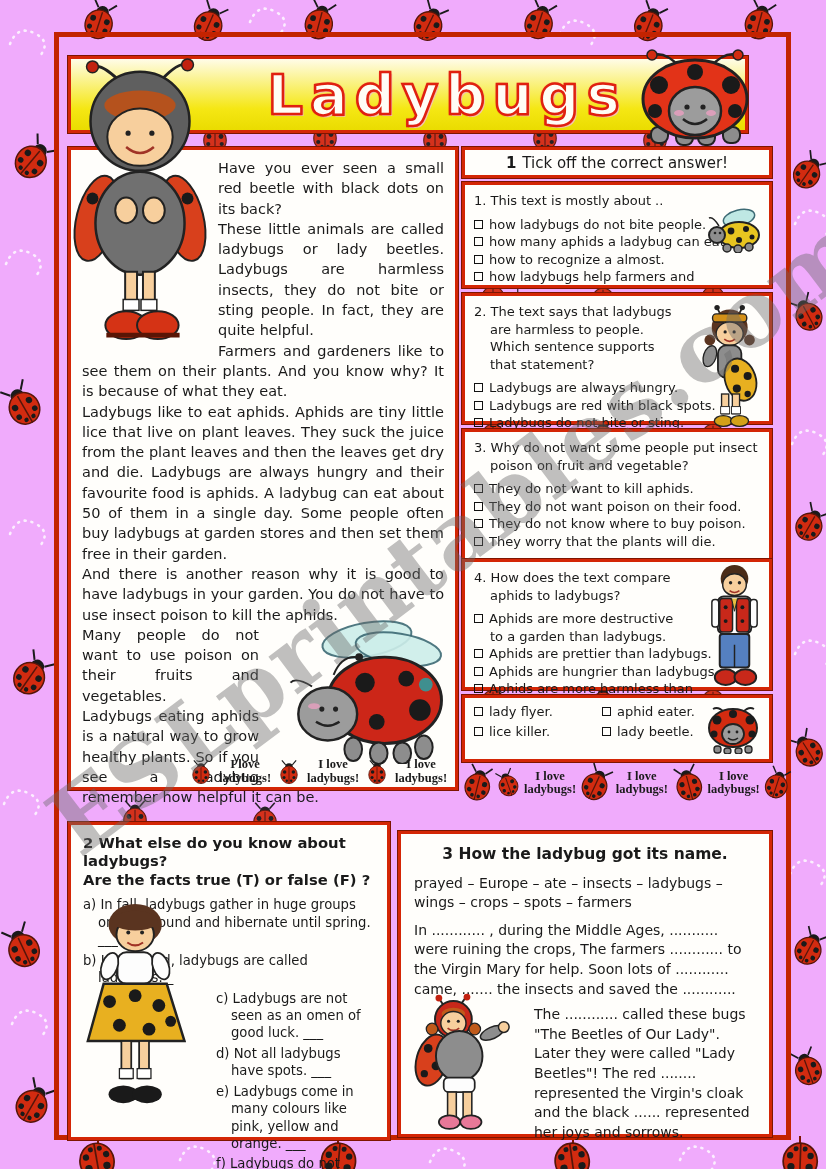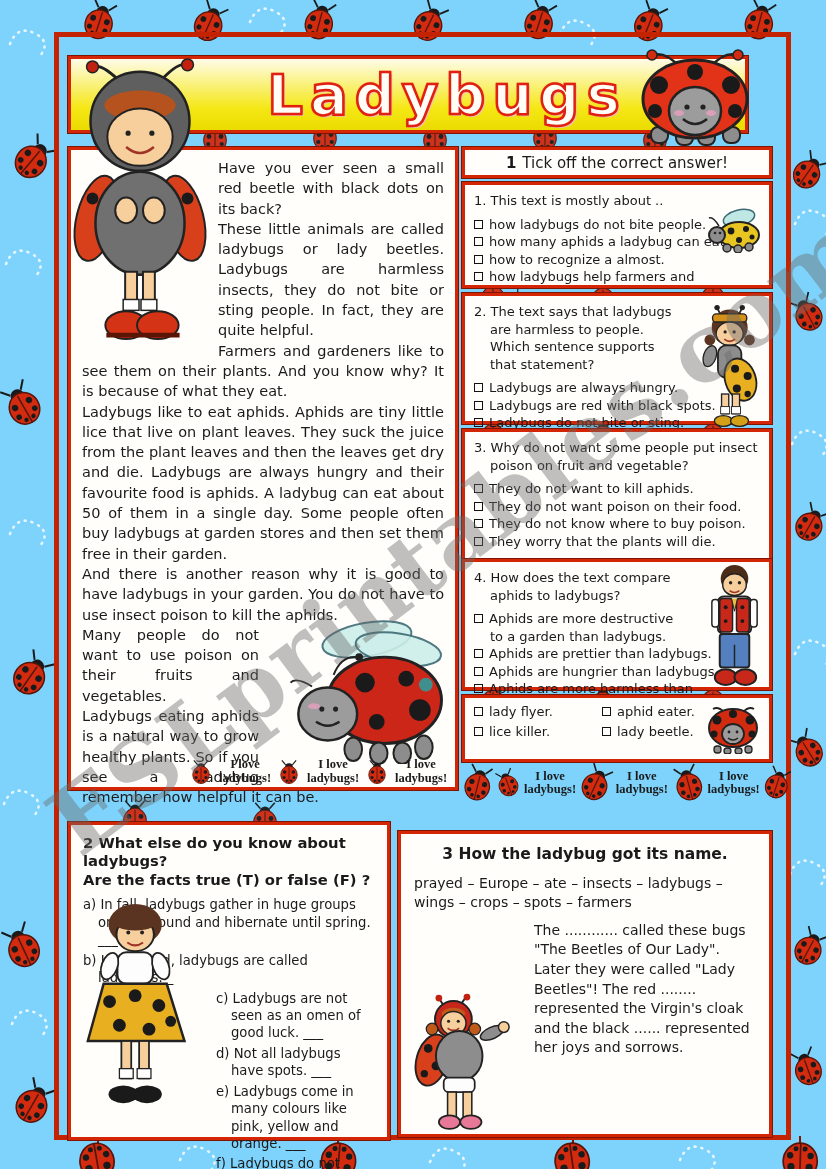--- a/index.html
+++ b/index.html
@@ -1,16 +1,16 @@
 <!DOCTYPE html>
 <html><head>
 <meta charset="utf-8">
 <style>
   html,body{margin:0;padding:0;background:#777;}
-  .page{position:relative;width:826px;height:1169px;background:#7dd3fc;overflow:hidden;
+  .page{position:relative;width:826px;height:1169px;background:#f0abfc;overflow:hidden;
         font-family:"DejaVu Sans",sans-serif;color:#1a1a1a;}
   .bg-layer{position:absolute;left:0;top:0;width:826px;height:1169px;z-index:0;}
   .frame{position:absolute;left:54px;top:32px;width:737px;height:1108px;border:5px solid #c32300;
          box-sizing:border-box;z-index:1;pointer-events:none;}
   .box{position:absolute;background:#fffefb;border:3px solid #d42605;box-shadow:0 0 0 1px #7e1500;
        box-sizing:border-box;z-index:2;}
   
   .banner{left:68px;top:56px;width:680px;height:77px;z-index:3;
           background:linear-gradient(#fffce8,#f5e714 70%,#eadc00);
           display:flex;align-items:center;justify-content:center;}
@@ -485,20 +485,21 @@
       <ellipse cx="74" cy="196" rx="15" ry="9" fill="#1a1a1a"></ellipse>
     </svg>
   </div>
 
   <div class="box ex3">
     <h3>3 How the ladybug got its name.</h3>
     <p class="wbank">
       <span>prayed – Europe – ate – insects – ladybugs –</span><br>
       <span>wings – crops – spots – farmers</span>
     </p>
+    <p class="fill">In ............ , during the Middle Ages, ........... were ruining the crops, The  farmers ............ to the Virgin Mary for help. Soon lots of ............ came, ....... the insects and saved the ............</p>
     <div class="sp-girl3"></div>
     <p class="fill">The ............ called these bugs "The Beetles of Our Lady". Later they were called "Lady Beetles"! The red ........ represented the Virgin's cloak and the black ...... represented her joys and sorrows.</p>
     <svg class="qimg" style="left:2px;bottom:2px;width:126px;height:140px;" viewBox="0 0 130 140">
       <line x1="42" y1="12" x2="37" y2="4" stroke="#222" stroke-width="2"></line>
       <line x1="60" y1="10" x2="65" y2="3" stroke="#222" stroke-width="2"></line>
       <circle cx="37" cy="4" r="3.5" fill="#c22110"></circle>
         <circle cx="66" cy="3" r="3.5" fill="#c22110"></circle>
       <circle cx="52" cy="26" r="19" fill="#c8281a" stroke="#222" stroke-width="2"></circle>
       <ellipse cx="52" cy="20" rx="12" ry="6" fill="#c05a1a"></ellipse>
       <circle cx="30" cy="36" r="6" fill="#c05a1a" stroke="#222" stroke-width="1.3"></circle>

